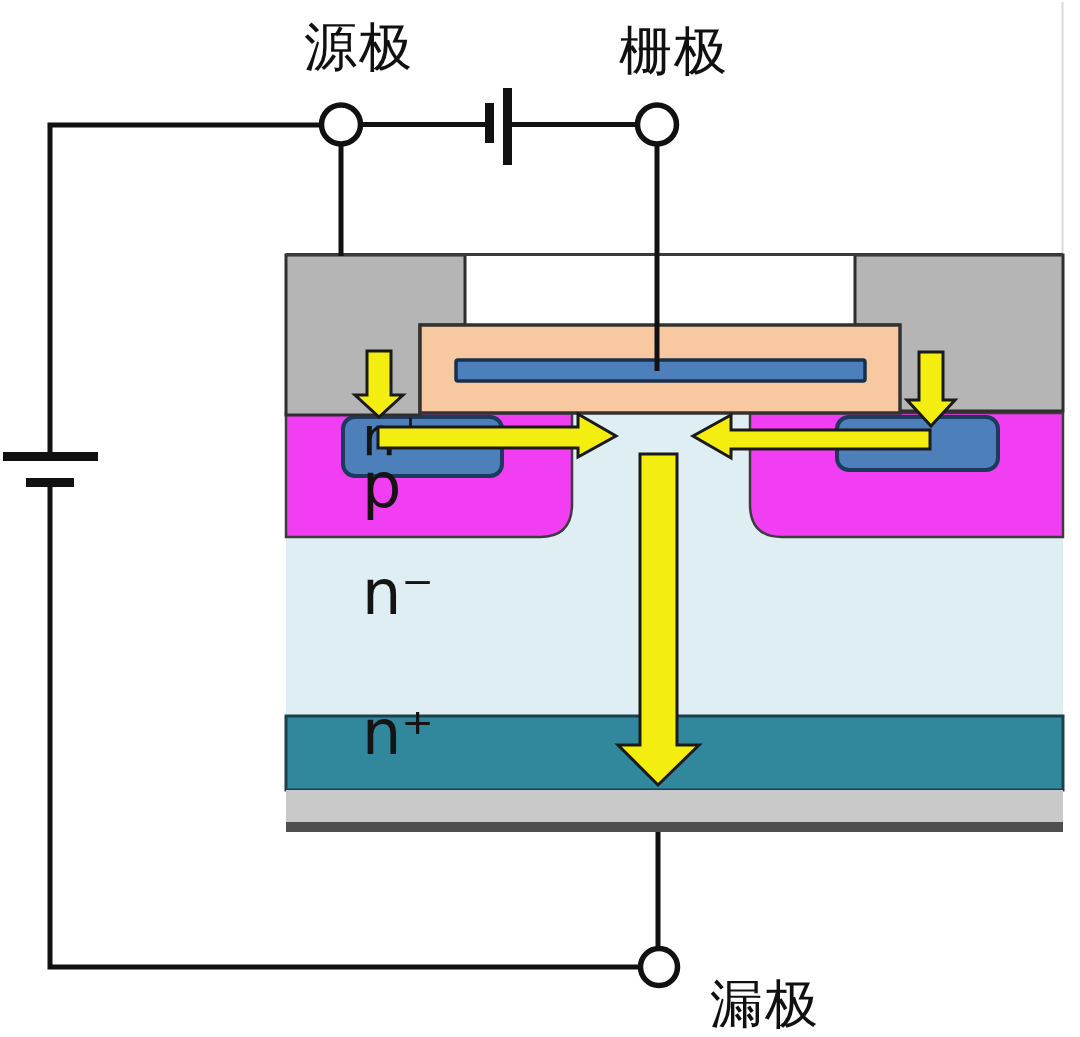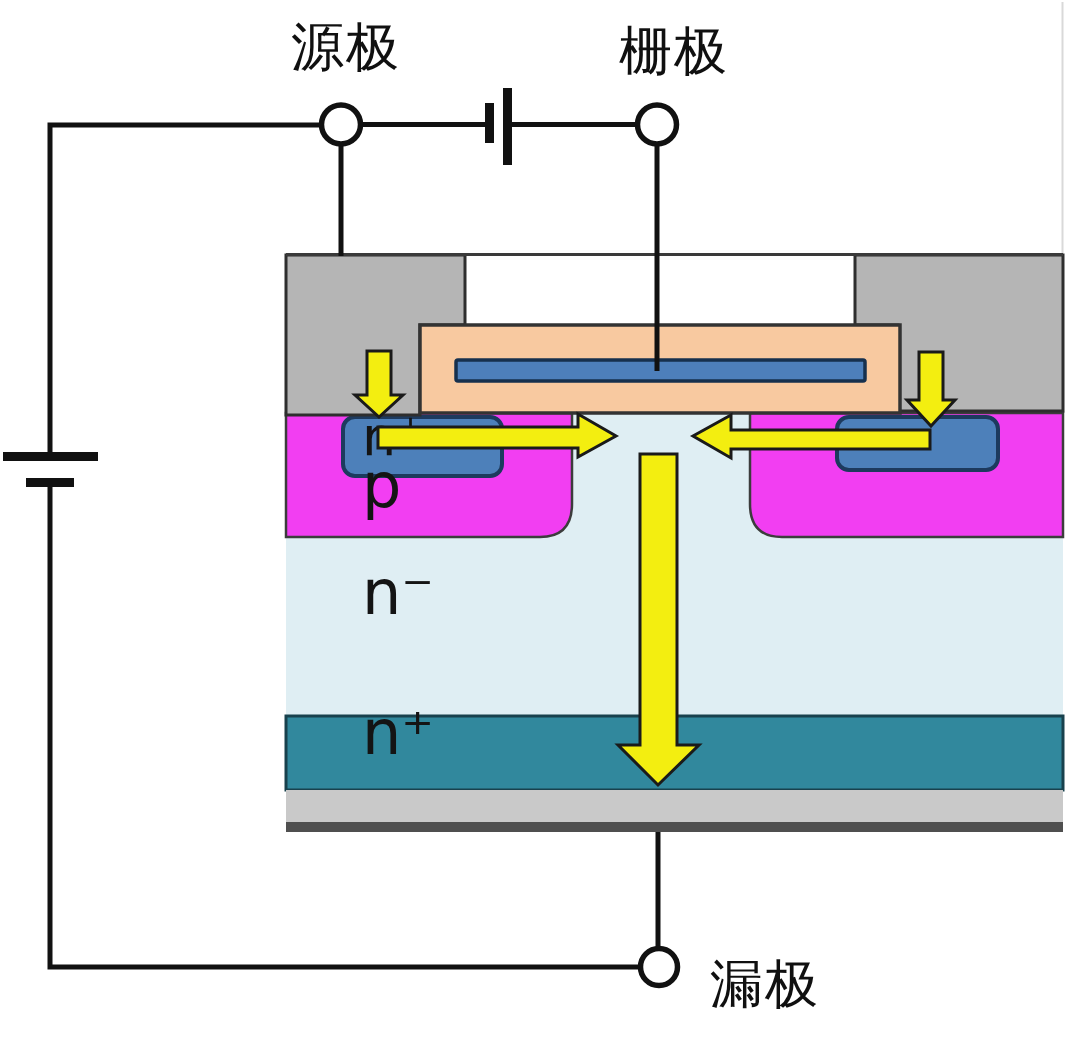--- a/index.html
+++ b/index.html
@@ -95,16 +95,16 @@
 
     <g>
       <polygon class="arrow" points="367,351 391,351 391,395 403,395 379,417 355,395 367,395"></polygon>
       <polygon class="arrow" points="919,352 943,352 943,400 955,400 931,426 907,400 919,400"></polygon>
       <polygon class="arrow" points="378,427 578,427 578,414 616,436 578,457 578,448 378,448"></polygon>
       <polygon class="arrow" points="930,430 731,430 731,415 693,436 731,458 731,449 930,449"></polygon>
       <polygon class="arrow" points="640,454 677,454 677,745 699,745 658,785 618,745 640,745"></polygon>
     </g>
   </svg>
 
-  <div class="terminal-label" style="left:291px;top:18px;">源极</div>
+  <div class="terminal-label" style="left:304px;top:18px;">源极</div>
   <div class="terminal-label" style="left:619px;top:22px;">栅极</div>
-  <div class="terminal-label" style="left:710px;top:955px;">漏极</div>
+  <div class="terminal-label" style="left:710px;top:975px;">漏极</div>
 </div>
 
 </body></html>

